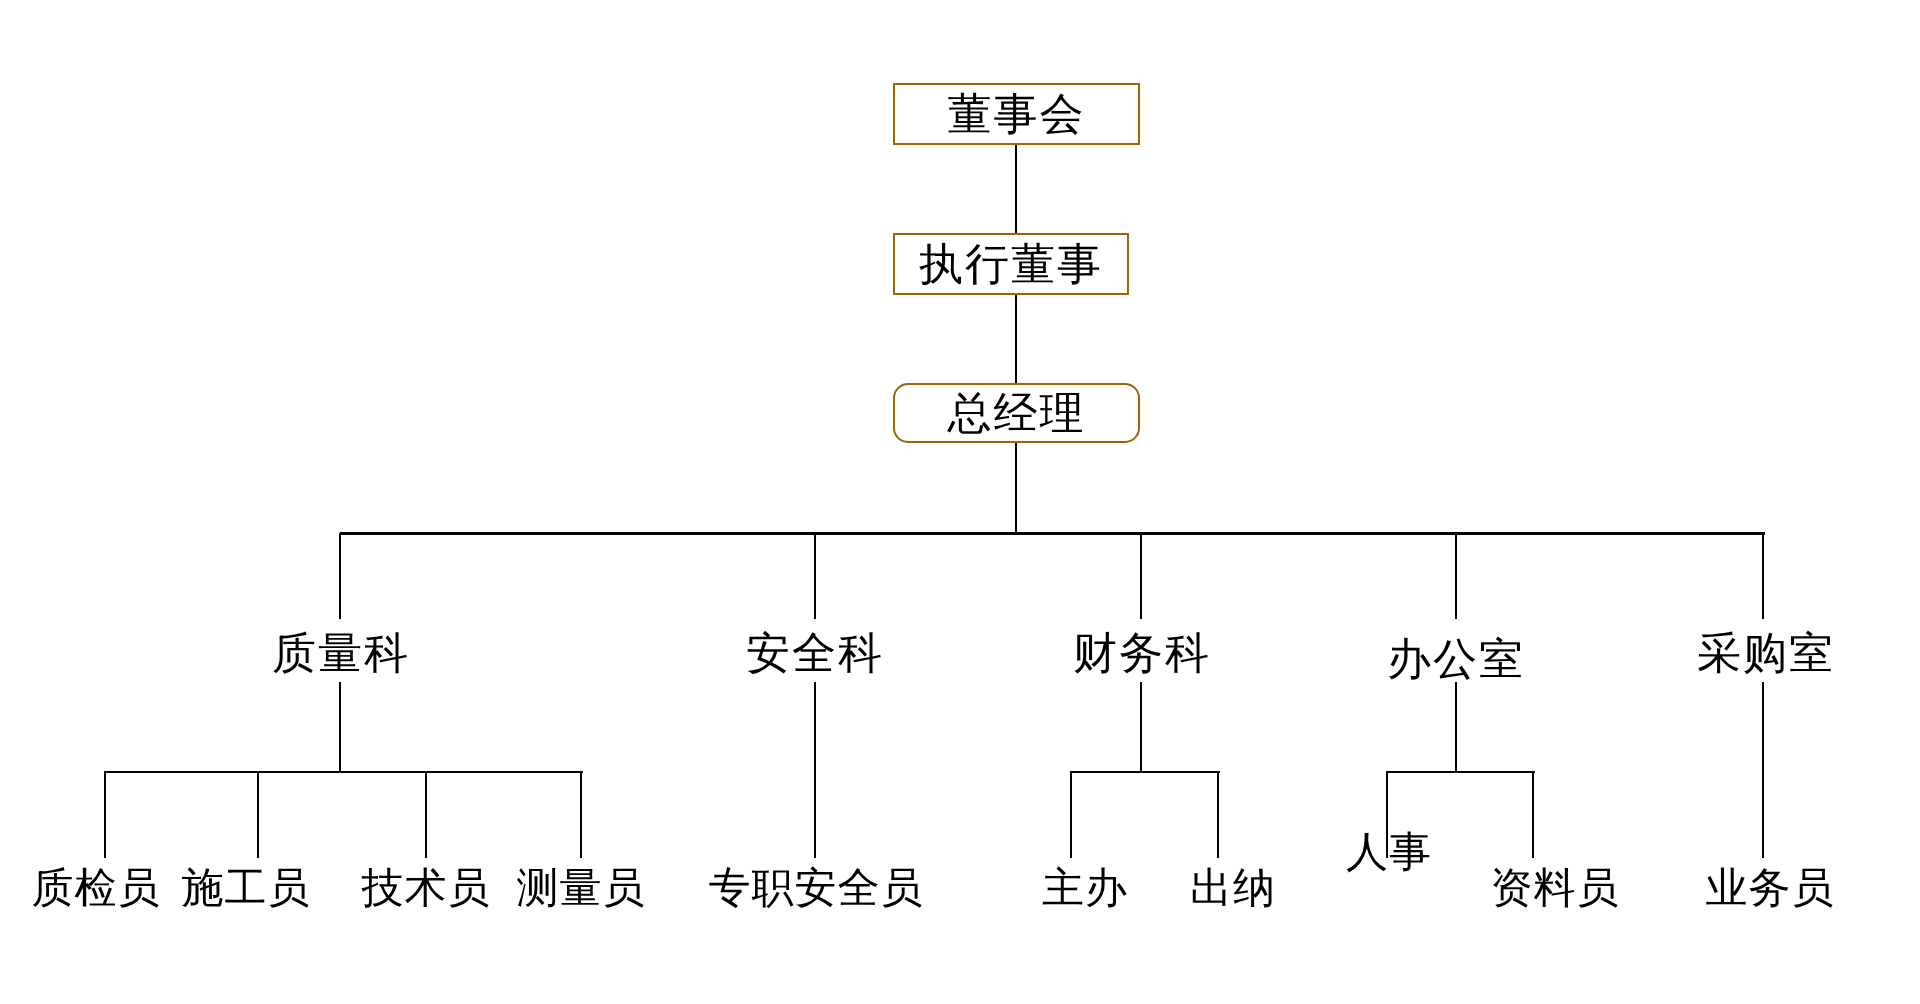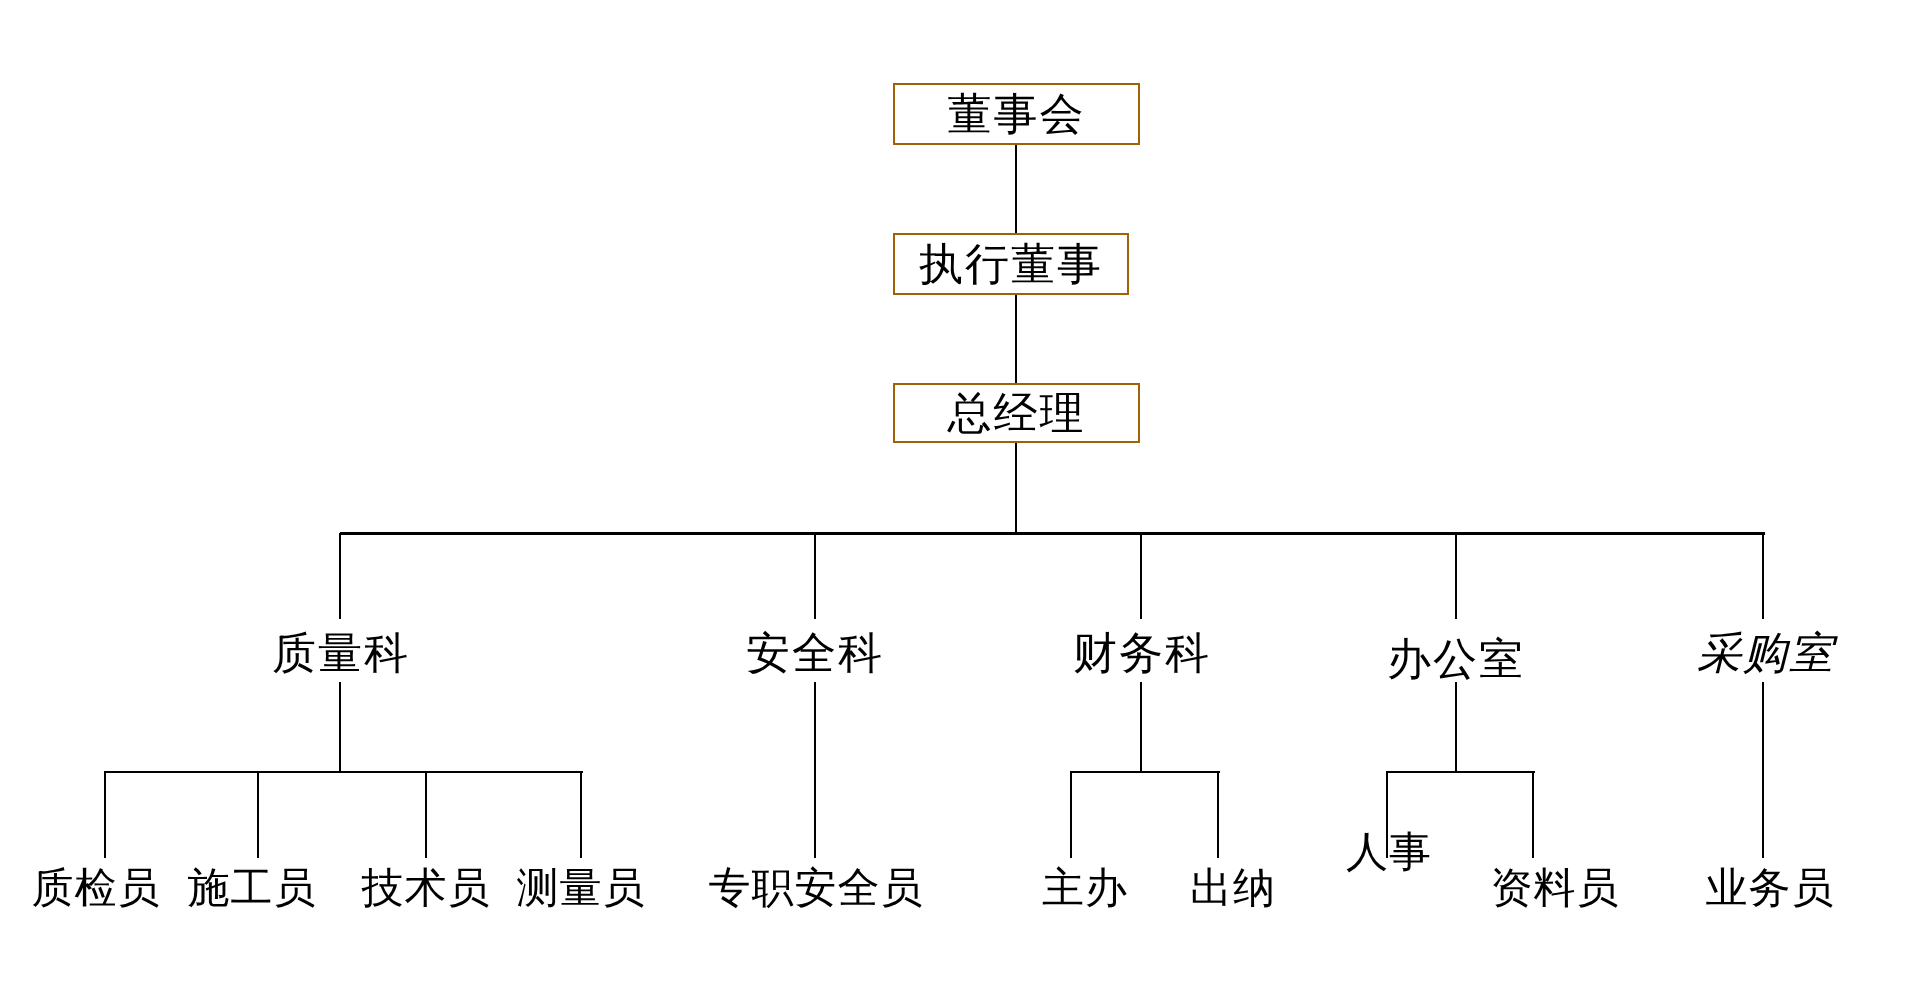--- a/index.html
+++ b/index.html
@@ -61,39 +61,39 @@
 </style>
 </head>
 <body>
 
 <div id="canvas">
 
   <div class="box" style="left:893px; top:83px; width:247px; height:62px;">董事会</div>
 
   <div class="box" style="left:893px; top:233px; width:236px; height:62px;">执行董事</div>
 
-  <div class="box" style="left:893px; top:383px; width:247px; height:60px;">总经理</div>
+  <div class="box" style="left:893px; top:383px; width:247px; height:60px;border-radius:15px;">总经理</div>
 
   <div class="vline" style="left:1015px; top:145px; height:88px;"></div>
   <div class="vline" style="left:1015px; top:295px; height:88px;"></div>
   <div class="vline" style="left:1015px; top:443px; height:90px;"></div>
 
   <div class="hline thick" style="left:340px; top:532px; width:1425px;"></div>
 
   <div class="vline" style="left:339px; top:533px; height:86px;"></div>
   <div class="vline" style="left:814px; top:533px; height:86px;"></div>
   <div class="vline" style="left:1140px; top:533px; height:86px;"></div>
   <div class="vline" style="left:1455px; top:533px; height:86px;"></div>
   <div class="vline" style="left:1762px; top:533px; height:86px;"></div>
 
   <div class="dept-label" style="left:341px; top:630px;">质量科</div>
   <div class="dept-label" style="left:815px; top:630px;">安全科</div>
   <div class="dept-label" style="left:1142px; top:630px;">财务科</div>
   <div class="dept-label" style="left:1456px; top:630px;margin-top:6px;">办公室</div>
-  <div class="dept-label" style="left:1766px; top:630px;font-style:italic;">采购室</div>
+  <div class="dept-label" style="left:1766px; top:630px;">采购室</div>
 
   <div class="vline" style="left:339px; top:682px; height:90px;"></div>
   <div class="vline" style="left:814px; top:682px; height:176px;"></div>
   <div class="vline" style="left:1140px; top:682px; height:90px;"></div>
   <div class="vline" style="left:1455px; top:682px; height:90px;"></div>
   <div class="vline" style="left:1762px; top:682px; height:176px;"></div>
 
   <div class="hline" style="left:105px; top:771px; width:478px;"></div>
   <div class="hline" style="left:1071px; top:771px; width:149px;"></div>
   <div class="hline" style="left:1387px; top:771px; width:148px;"></div>
@@ -101,21 +101,21 @@
   <div class="vline" style="left:104px; top:771px; height:87px;"></div>
   <div class="vline" style="left:257px; top:771px; height:87px;"></div>
   <div class="vline" style="left:425px; top:771px; height:87px;"></div>
   <div class="vline" style="left:580px; top:771px; height:87px;"></div>
   <div class="vline" style="left:1070px; top:771px; height:87px;"></div>
   <div class="vline" style="left:1217px; top:771px; height:87px;"></div>
   <div class="vline" style="left:1386px; top:771px; height:87px;"></div>
   <div class="vline" style="left:1532px; top:771px; height:87px;"></div>
 
   <div class="leaf-label" style="left:96px; top:866px;">质检员</div>
-  <div class="leaf-label" style="left:252px; top:866px;">施工员</div>
+  <div class="leaf-label" style="left:246px; top:866px;">施工员</div>
   <div class="leaf-label" style="left:426px; top:866px;">技术员</div>
   <div class="leaf-label" style="left:581px; top:866px;">测量员</div>
   <div class="leaf-label" style="left:816px; top:866px;">专职安全员</div>
   <div class="leaf-label" style="left:1077px; top:866px;margin-left:8px;">主办</div>
   <div class="leaf-label" style="left:1233px; top:866px;">出纳</div>
   <div class="leaf-label" style="left:1389px; top:830px;">人事</div>
   <div class="leaf-label" style="left:1555px; top:866px;">资料员</div>
   <div class="leaf-label" style="left:1770px; top:866px;">业务员</div>
 
 </div>

